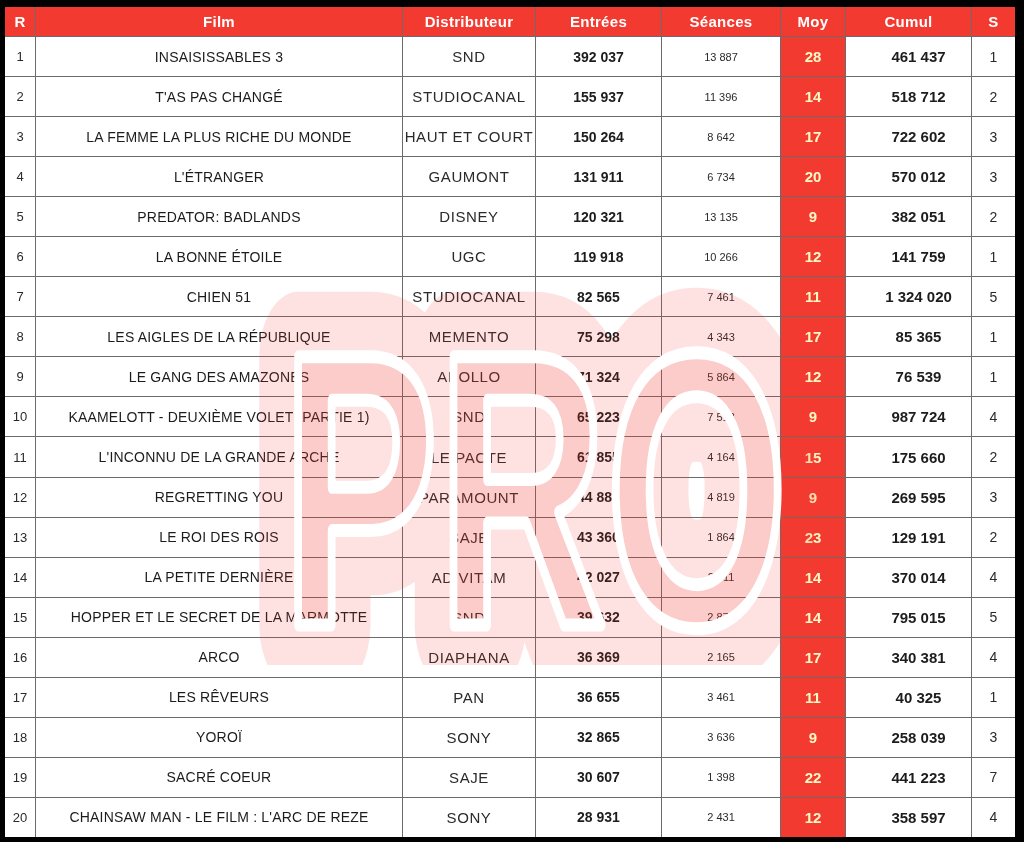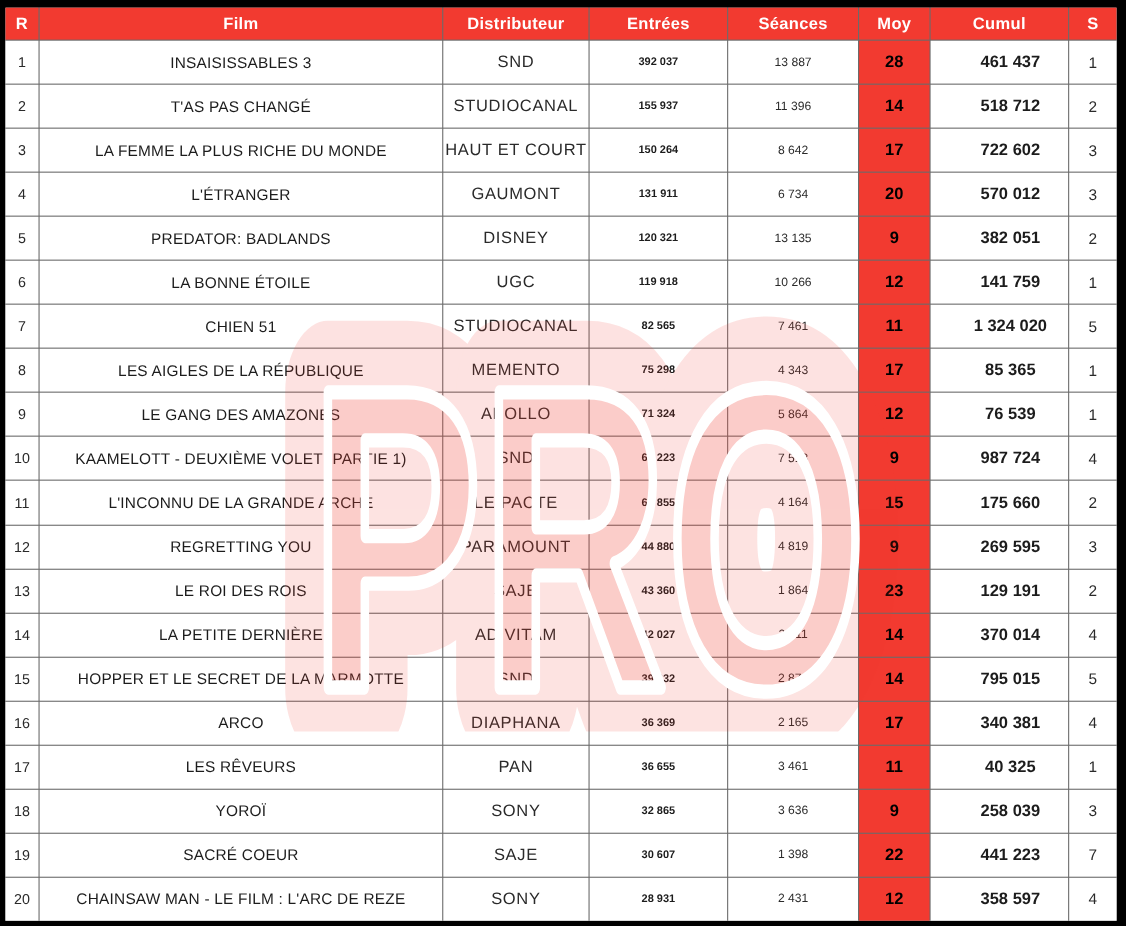--- a/index.html
+++ b/index.html
@@ -40,23 +40,23 @@
   .hdr {
     background: #f23a30;
     color: #fff;
     font-weight: bold;
     font-size: 15px;
     letter-spacing: .3px;
   }
   .rank  { font-size: 13px; color: #2a2a2a; }
   .film  { font-weight: normal; font-size: 14px; letter-spacing: .2px; }
   .dist  { font-size: 15px; letter-spacing: .6px; color: #2a2a2a; }
-  .entr  { font-weight: bold; font-size: 10px; }
+  .entr  { font-weight: bold; font-size: 14px; }
   .sean  { font-size: 11px; color: #2a2a2a; }
-  .moy   { background: #f23a30; color: #000000; font-weight: bold; font-size: 15px; }
+  .moy   { background: #f23a30; color: #fef9c3; font-weight: bold; font-size: 15px; }
   .cumul { font-weight: bold; font-size: 15px; padding-left: 20px; }
   .weeks { font-size: 14px; color: #2a2a2a; }
   .watermark {
     position: absolute;
     left: 240px; top: 175px;
     width: 580px; height: 490px;
     pointer-events: none;
     z-index: 5;
   }
 </style>

